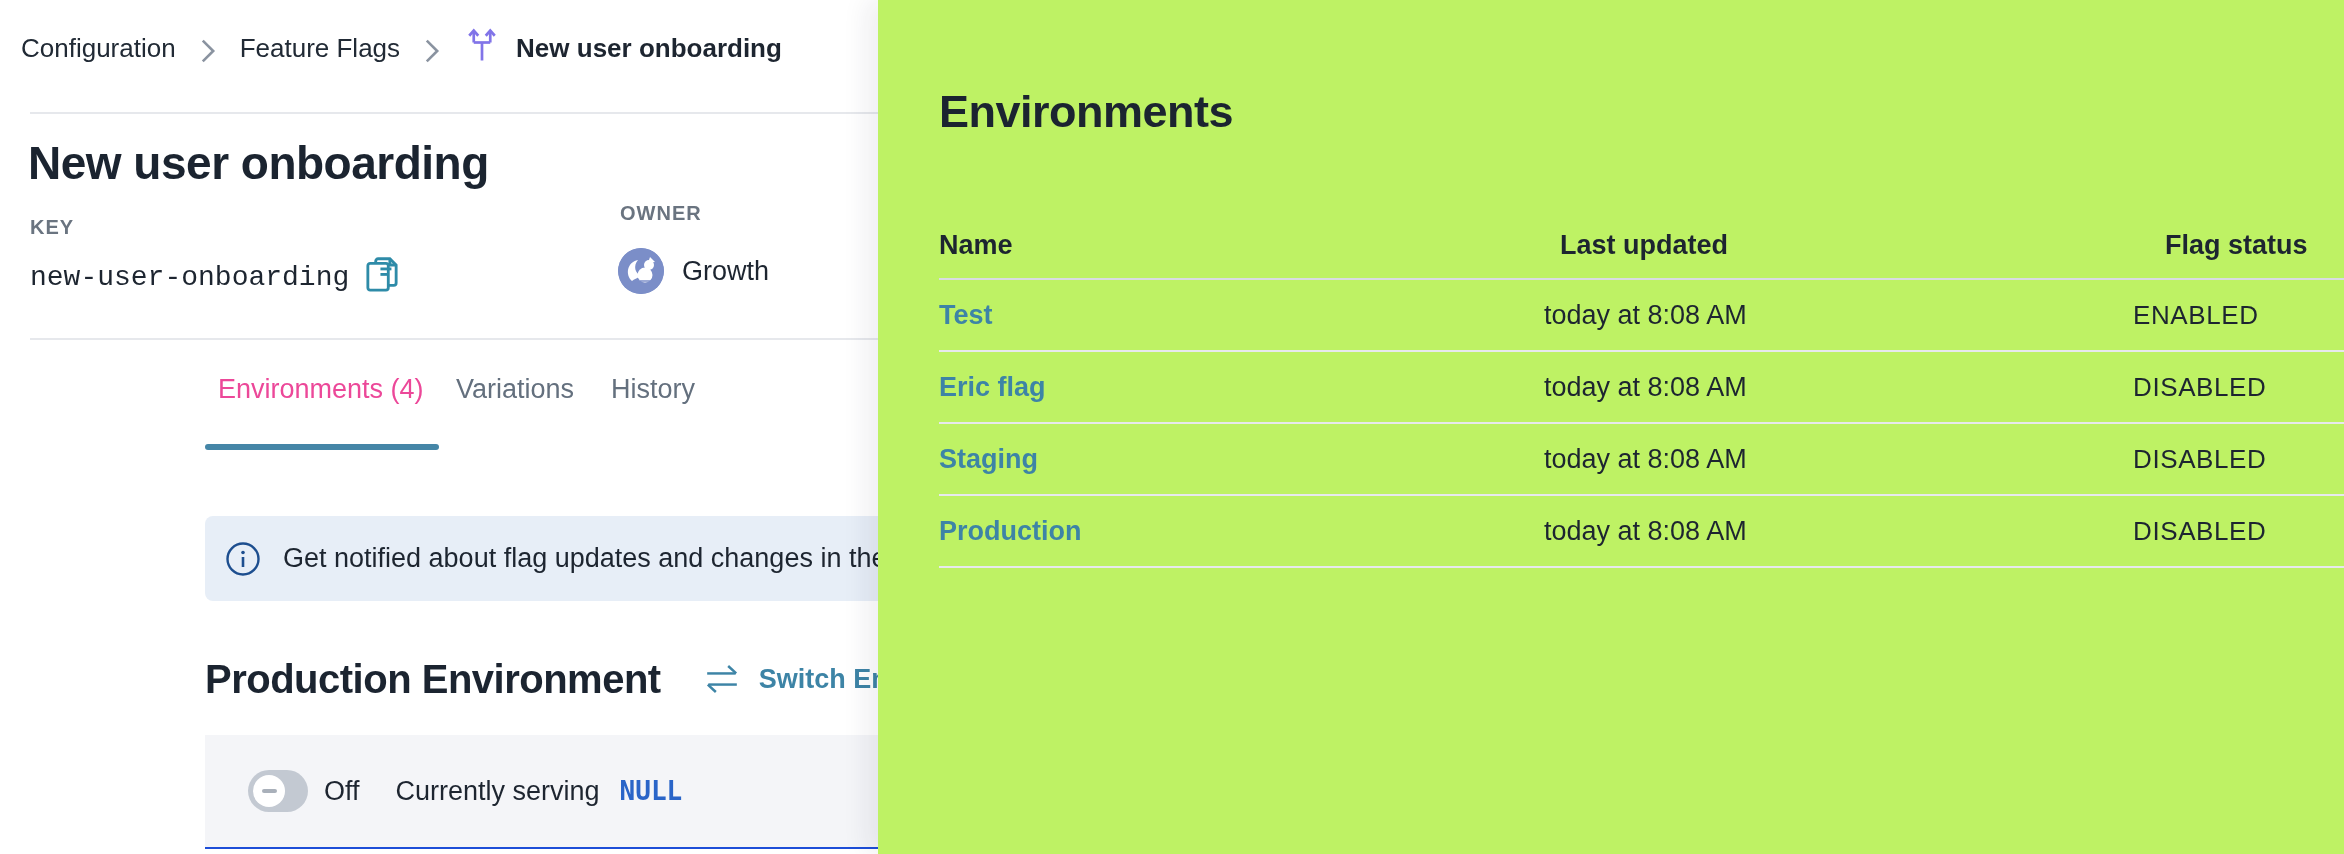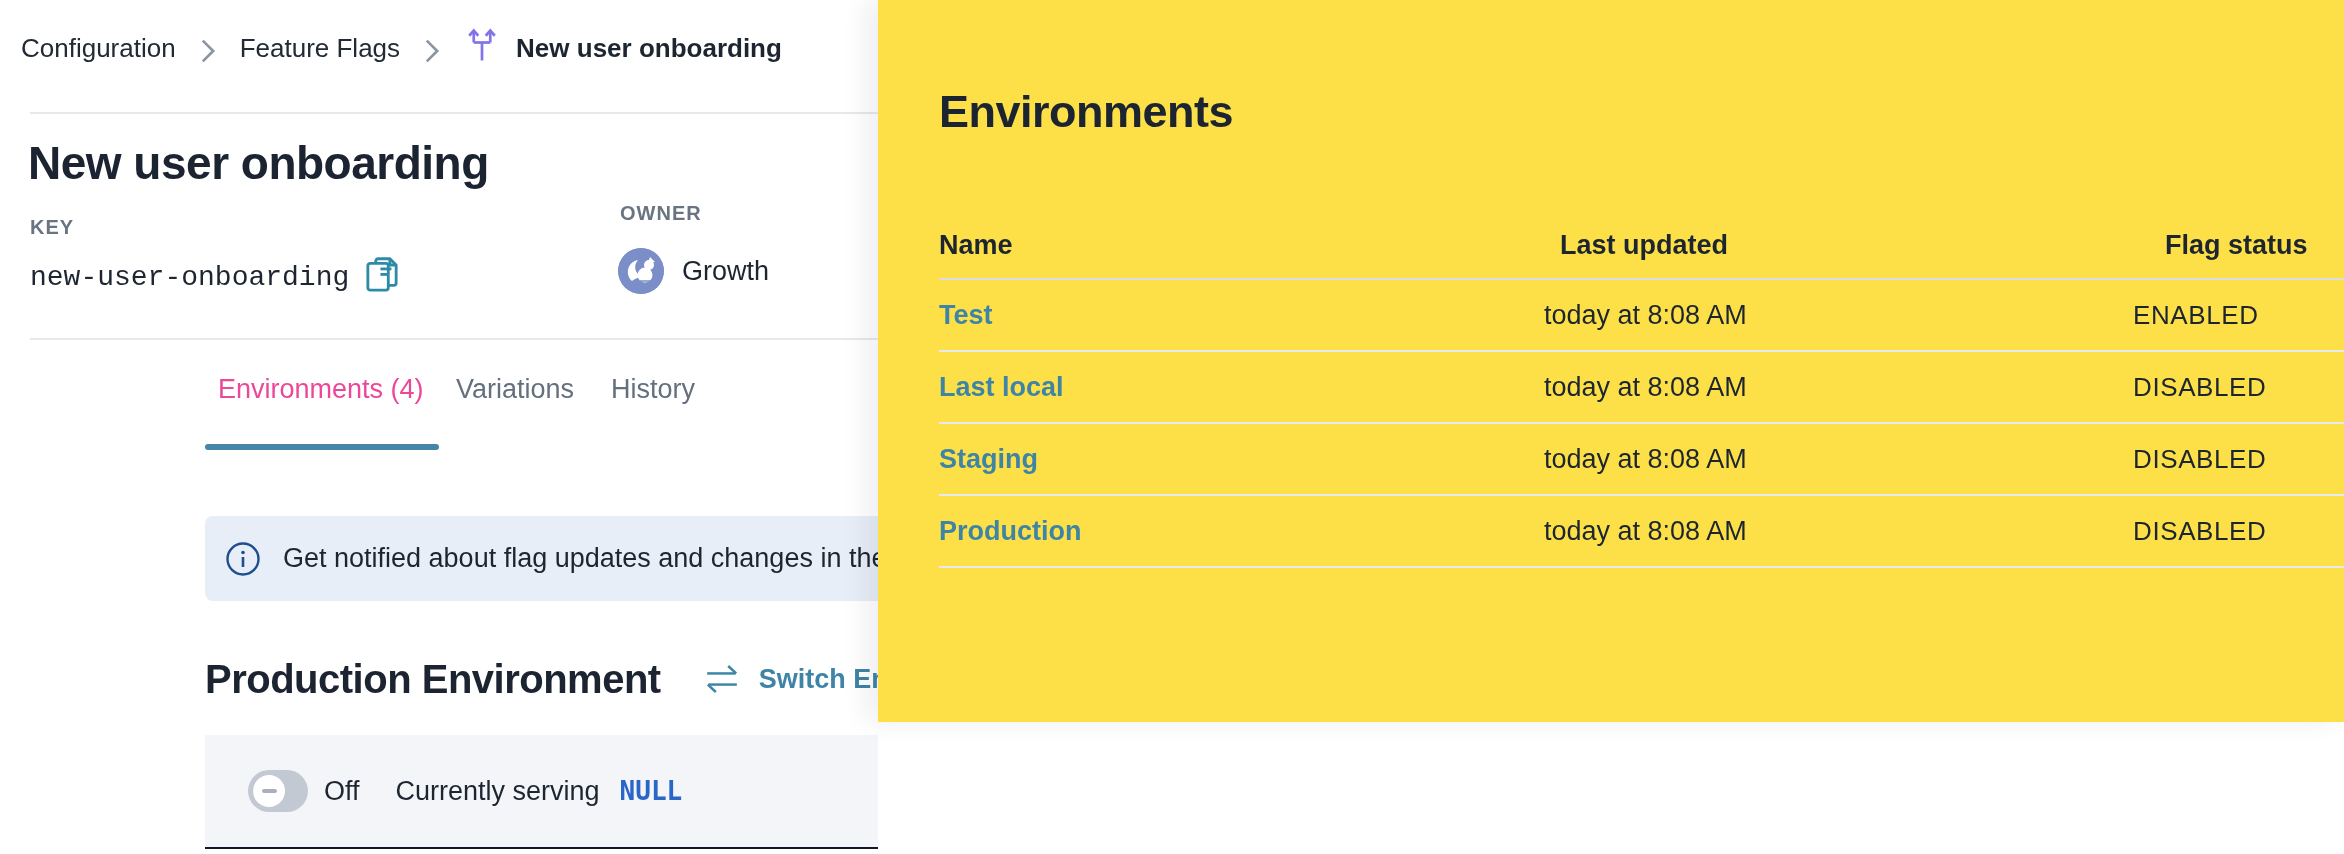--- a/index.html
+++ b/index.html
@@ -76,21 +76,21 @@
     display: flex; align-items: center; white-space: nowrap;
   }
   .env-title { font-size: 40px; font-weight: 700; letter-spacing: -0.5px; color: #1b2430; }
   .switch-link {
     margin-left: 40px; display: flex; align-items: center; cursor: pointer; text-decoration: none;
   }
   .switch-link-label { margin-left: 16px; font-size: 27px; font-weight: 700; color: #3d84a6; }
 
   .serve-card {
     position: absolute; left: 205px; top: 735px; width: 700px; height: 114px;
-    background: #f4f5f8; border-bottom: 2px solid #0f172a;
+    background: #f4f5f8; border-bottom: 2px solid #1d4ed8;
     display: flex; align-items: center; padding-left: 43px; white-space: nowrap;
   }
   .toggle {
     width: 60px; height: 42px; border-radius: 21px; background: #c3c9d2;
     position: relative; border: none; cursor: pointer; flex: 0 0 auto;
   }
   .toggle-knob {
     position: absolute; left: 5px; top: 5px; width: 32px; height: 32px;
     border-radius: 50%; background: #ffffff;
     display: flex; align-items: center; justify-content: center;
@@ -98,22 +98,22 @@
   .toggle-minus { width: 15px; height: 4px; border-radius: 2px; background: #a9b0ba; }
   .toggle-state { margin-left: 16px; font-size: 27px; color: #1d2530; }
   .serving-label { margin-left: 36px; font-size: 27px; color: #1d2530; }
   .serving-value {
     margin-left: 20px; font-family: "DejaVu Sans Mono", "Liberation Mono", monospace;
     font-size: 26px; font-weight: 700; color: #2a65c8; text-decoration: none; cursor: pointer;
   }
 
   
   .env-panel {
-    position: absolute; left: 878px; top: 0; width: 1466px; height: 722px;
-    background: #fde047;
+    position: absolute; left: 878px; top: 0; width: 1466px; height: 854px;
+    background: #bef264;
     box-shadow: -12px 0 24px rgba(25, 35, 55, 0.07);
   }
   .panel-title {
     position: absolute; left: 61px; top: 86px;
     font-size: 45px; font-weight: 700; letter-spacing: -0.5px; color: #1b2430;
   }
   .env-table { position: absolute; left: 61px; top: 212px; right: 0; }
   .t-row {
     display: grid; grid-template-columns: 605px 589px 1fr;
     align-items: center;
@@ -249,21 +249,21 @@
       <span class="t-cell">Flag status</span>
     </div>
 
     <div class="t-row t-body-row">
       <a class="cell-name">Test</a>
       <span class="cell-updated">today at 8:08 AM</span>
       <span class="cell-status">ENABLED</span>
     </div>
 
     <div class="t-row t-body-row">
-      <a class="cell-name">Last local</a>
+      <a class="cell-name">Eric flag</a>
       <span class="cell-updated">today at 8:08 AM</span>
       <span class="cell-status">DISABLED</span>
     </div>
 
     <div class="t-row t-body-row">
       <a class="cell-name">Staging</a>
       <span class="cell-updated">today at 8:08 AM</span>
       <span class="cell-status">DISABLED</span>
     </div>
 

